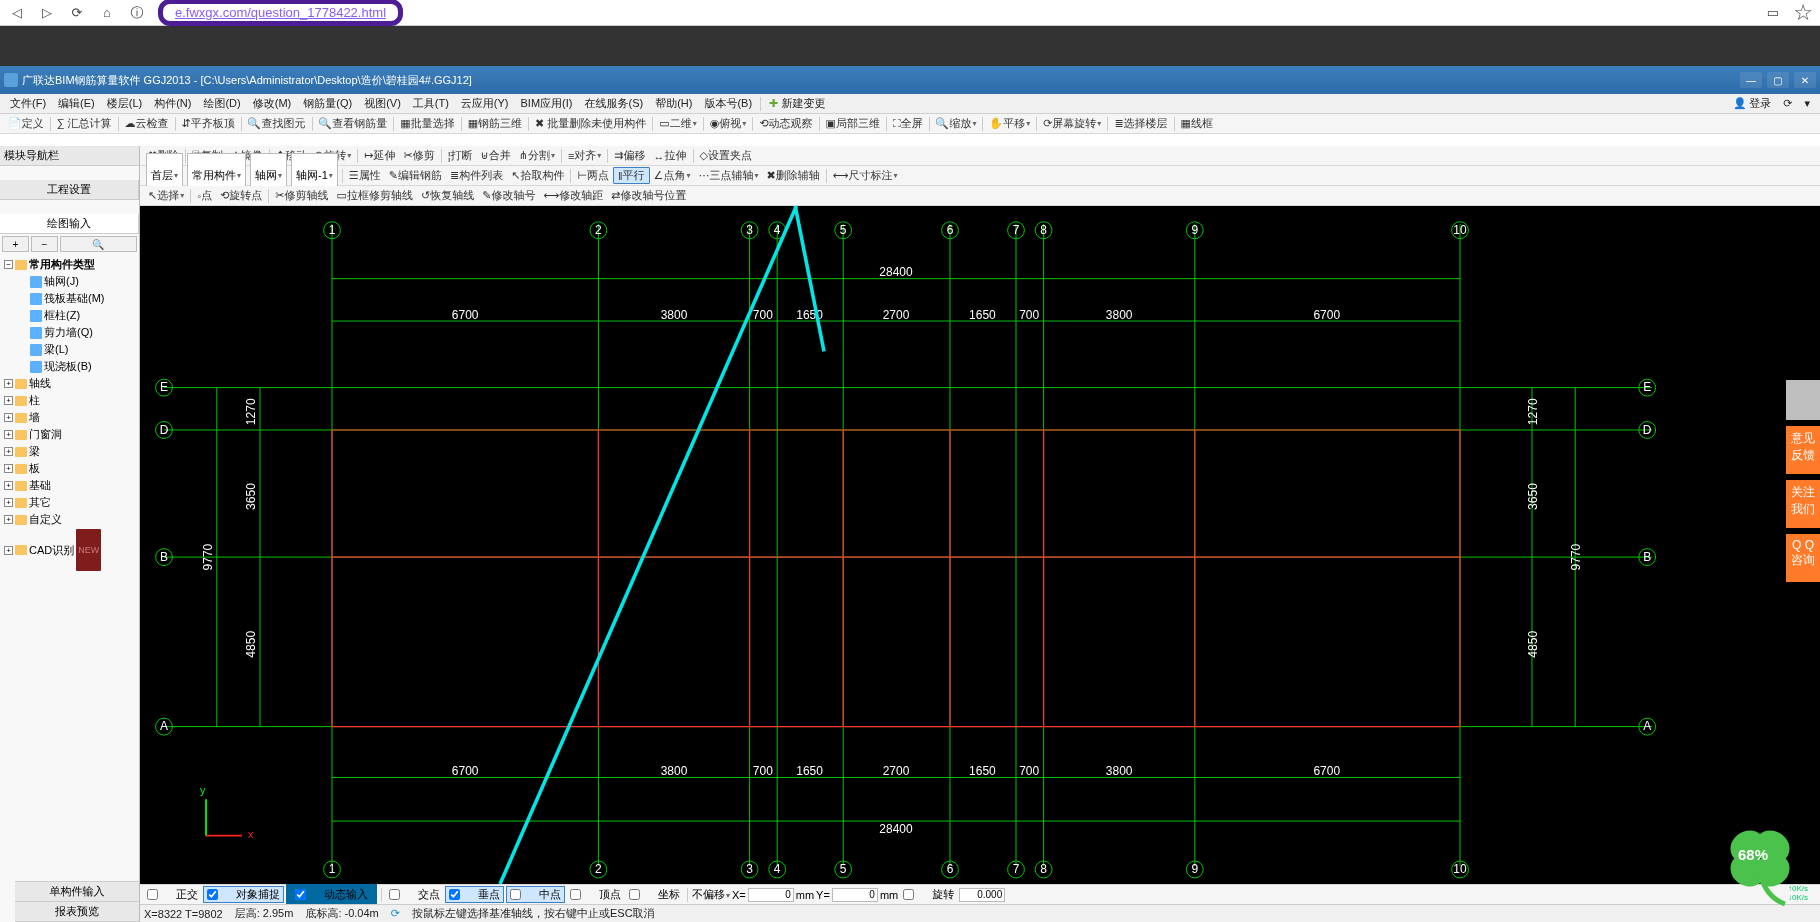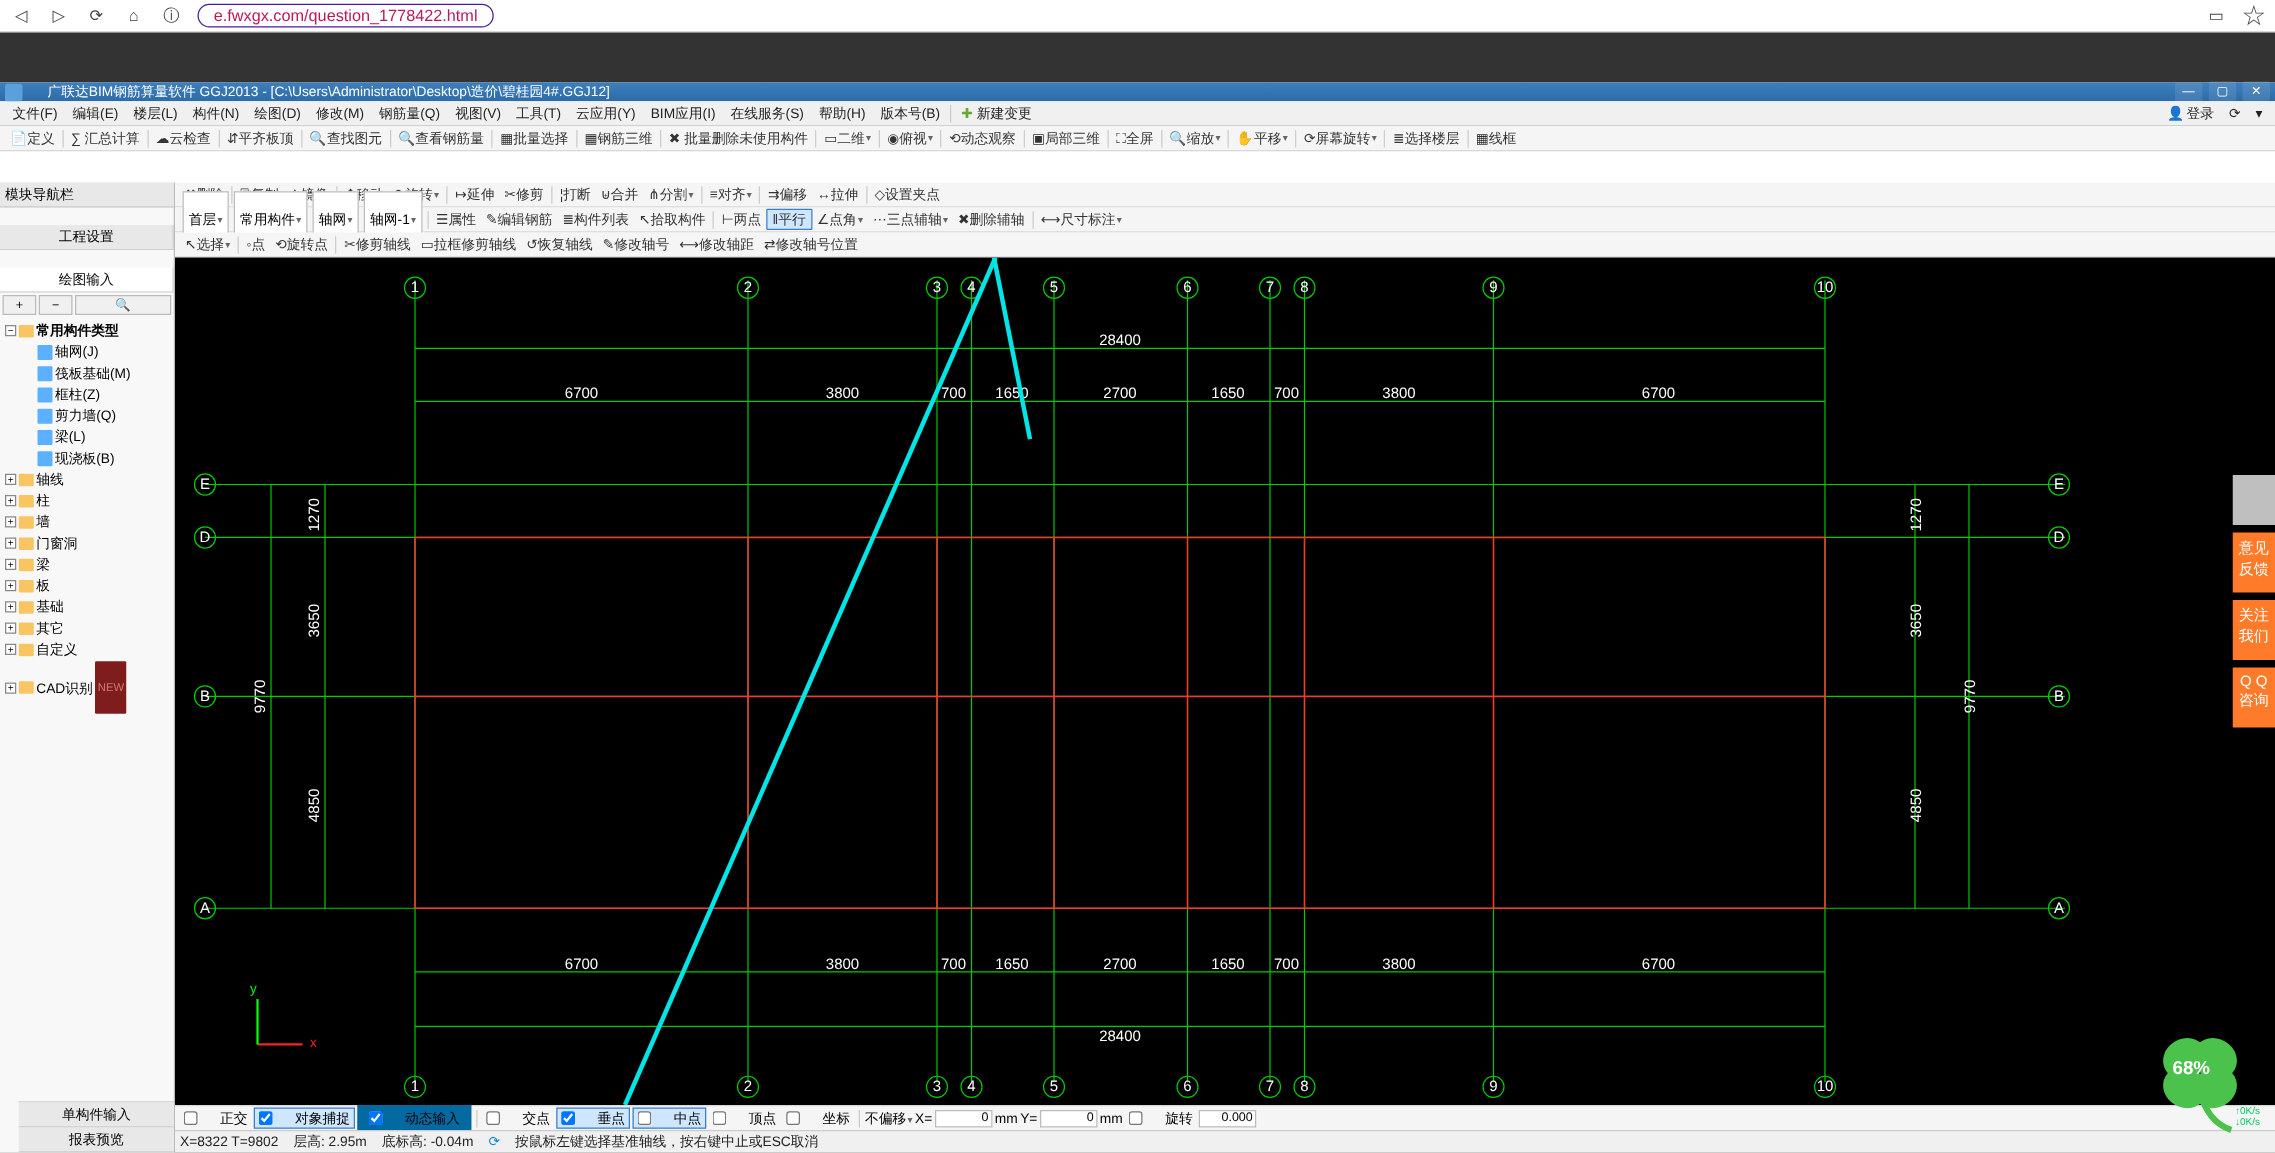--- a/index.html
+++ b/index.html
@@ -1,24 +1,24 @@
 <!DOCTYPE html>
 <html><head>
 <meta charset="utf-8">
 <style>
 * { box-sizing: border-box; margin: 0; padding: 0; font-family: "Microsoft YaHei", Arial, sans-serif; }
 html, body { width: 100%; height: 100%; background: #fff; overflow: hidden; }
 
 .browser-bar { height: 26px; background: #fff; display: flex; align-items: center; padding: 0 8px; border-bottom: 1px solid #ccc; gap: 12px; font-size: 13px; color: #444; }
 .browser-icon { width: 18px; height: 18px; display: inline-flex; align-items: center; justify-content: center; }
-.url-bar { flex: 0 0 auto; border: 1px solid #4c1d95; border-radius: 12px; padding: 1px 12px; color: #be185d; }
+.url-bar { flex: 0 0 auto; border: 5px solid #4c1d95; border-radius: 12px; padding: 1px 12px; color: #8b5cf6; text-decoration: underline; }
 
 .dark-gap { height: 40px; background: #333; }
 
-.app-titlebar { height: 15px; background: linear-gradient(to bottom, #3d7ebc, #2c6ca8); color: #fff; font-size: 11px; display: flex; align-items: center; padding: 0 4px; gap: 16px; }
+.app-titlebar { height: 28px; background: linear-gradient(to bottom, #3d7ebc, #2c6ca8); color: #fff; font-size: 11px; display: flex; align-items: center; padding: 0 4px; }
 .app-logo { width: 14px; height: 14px; background: #59a0dc; border-radius: 2px; margin-right: 4px; display: inline-block; }
 .titlebar-spacer { flex: 1; }
 .window-controls button { width: 22px; height: 16px; border: none; background: rgba(255,255,255,0.1); color: #fff; font-size: 10px; margin-left: 2px; border-radius: 2px; }
 
 .menubar { height: 20px; background: #f0f0f0; border-bottom: 1px solid #d0d0d0; display: flex; align-items: center; padding: 0 4px; font-size: 11px; }
 .menubar .item { padding: 0 6px; color: #222; cursor: pointer; }
 .menubar .right { margin-left: auto; display: flex; align-items: center; }
 .menubar .right .item { display: flex; align-items: center; gap: 2px; }
 
 .toolbar { height: 20px; background: #f5f5f5; border-bottom: 1px solid #d8d8d8; display: flex; align-items: center; padding: 0 4px; font-size: 11px; gap: 0; white-space: nowrap; }

